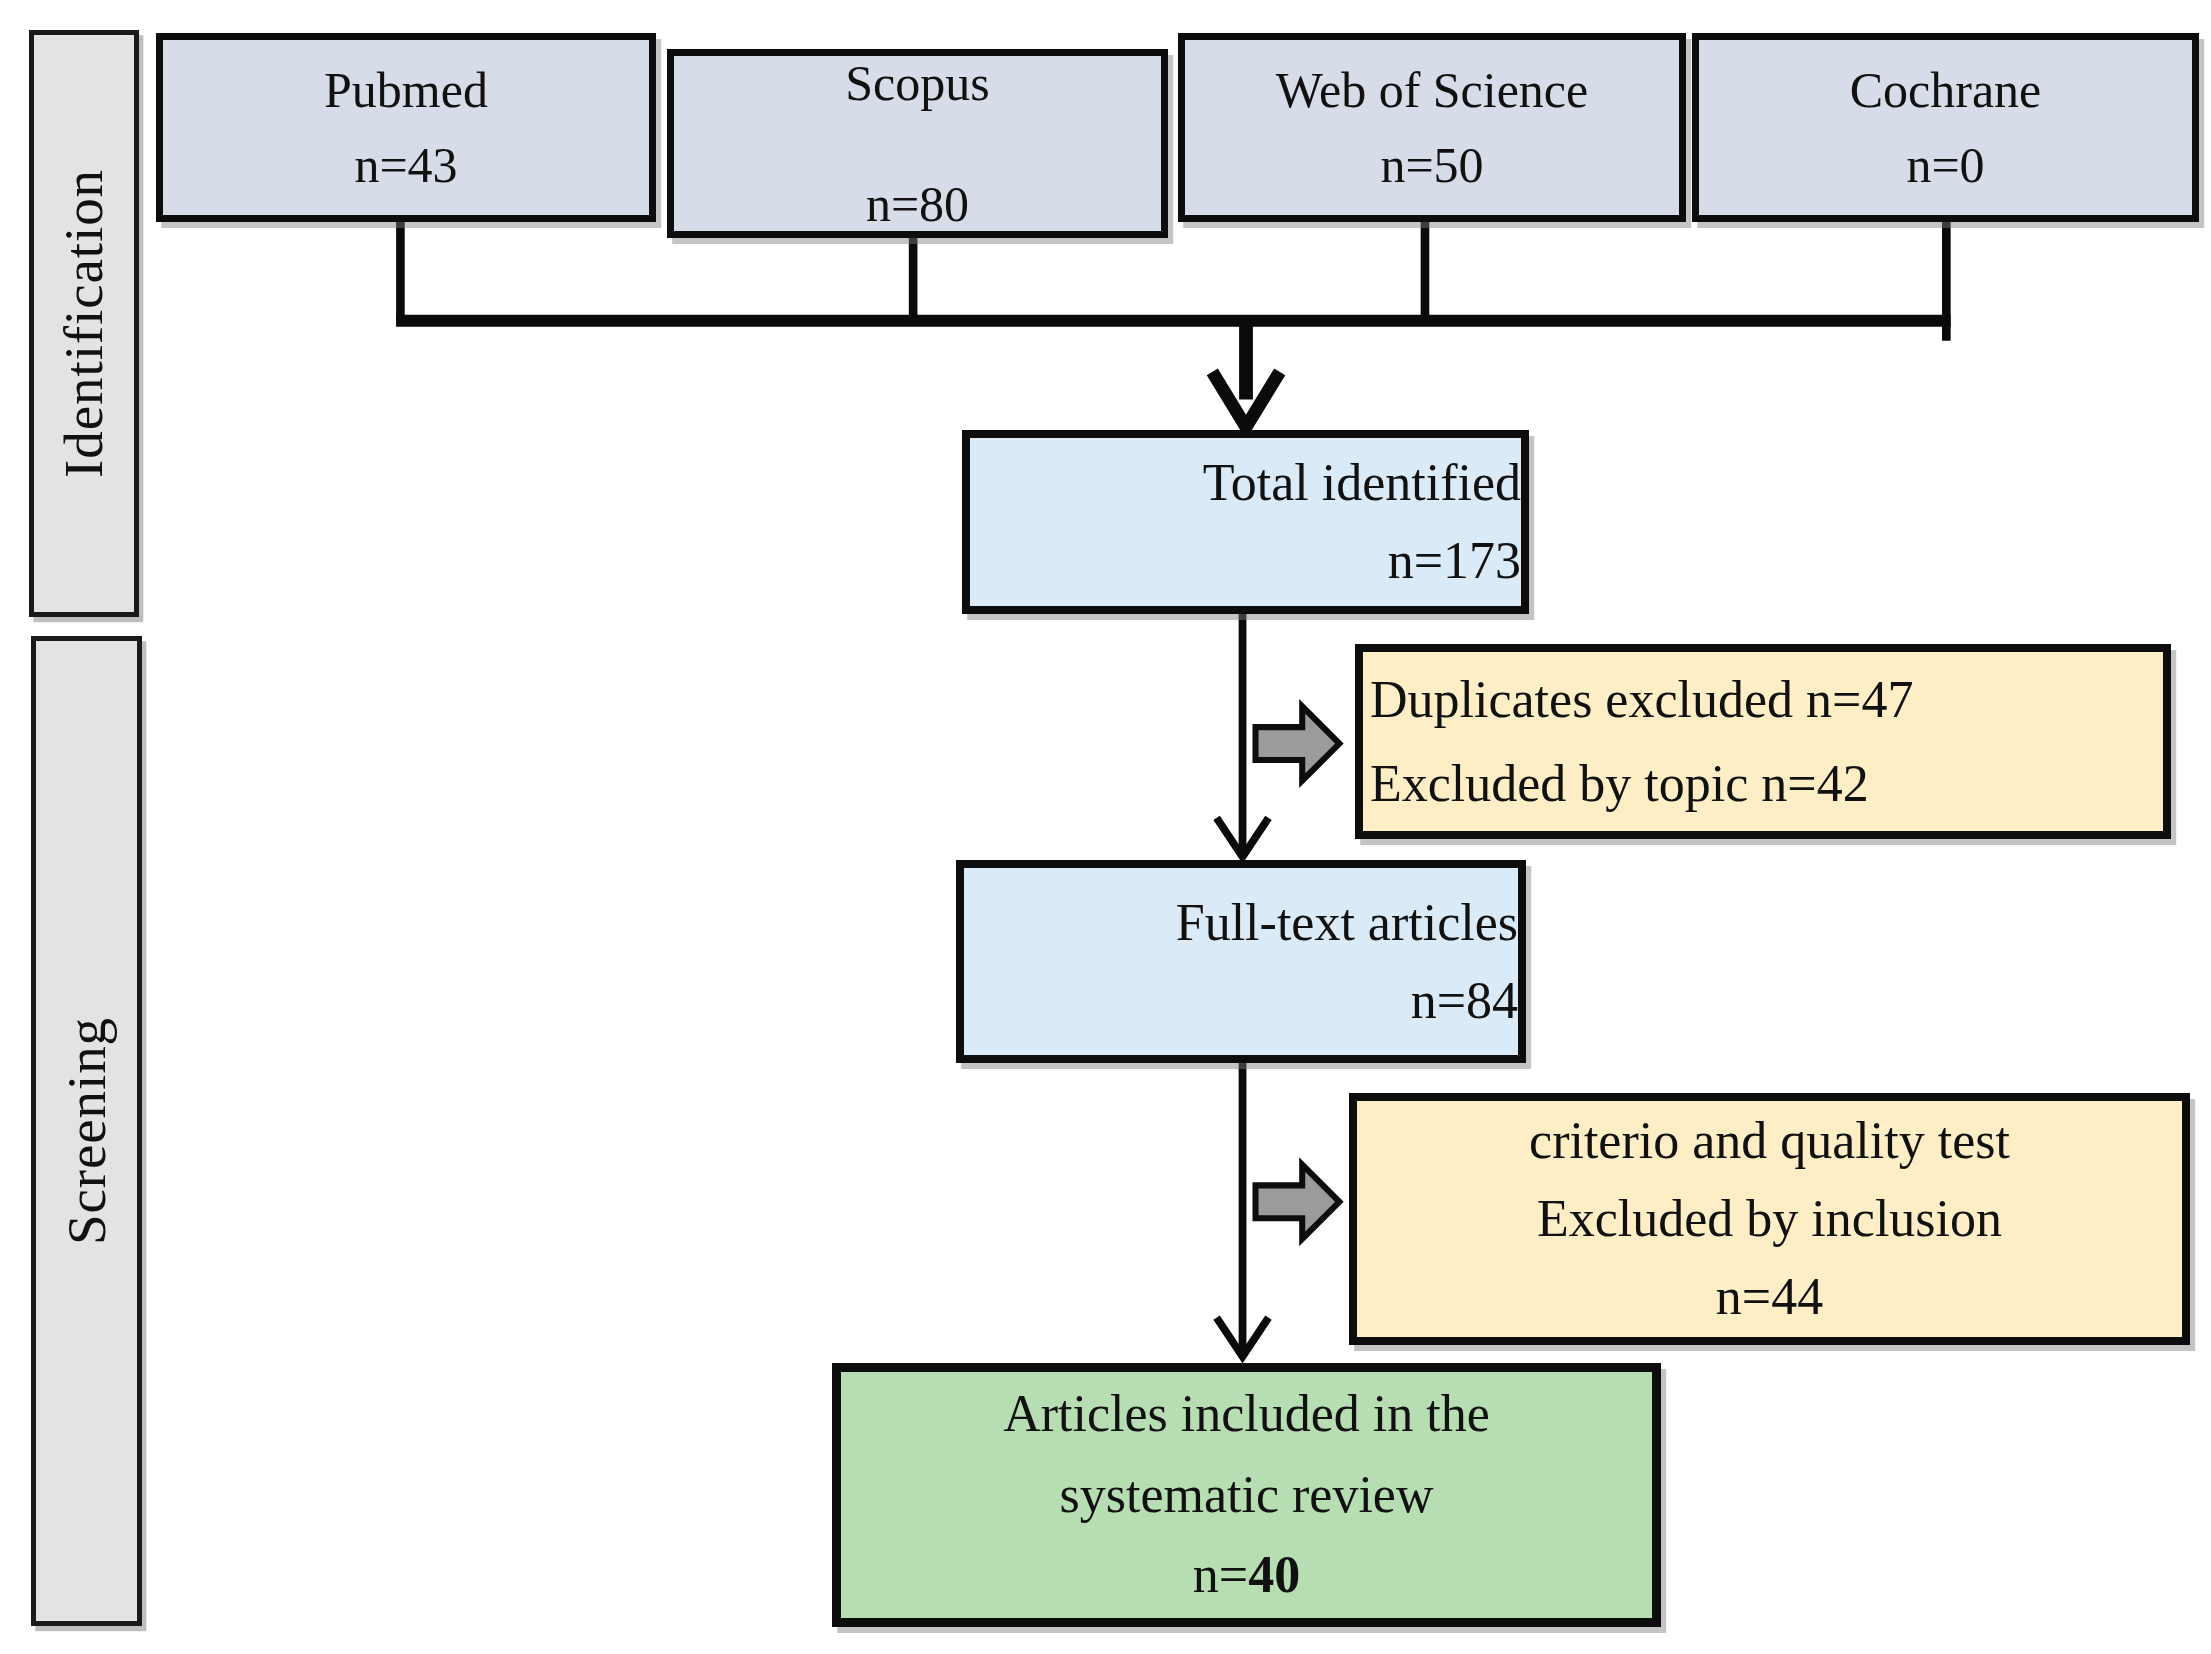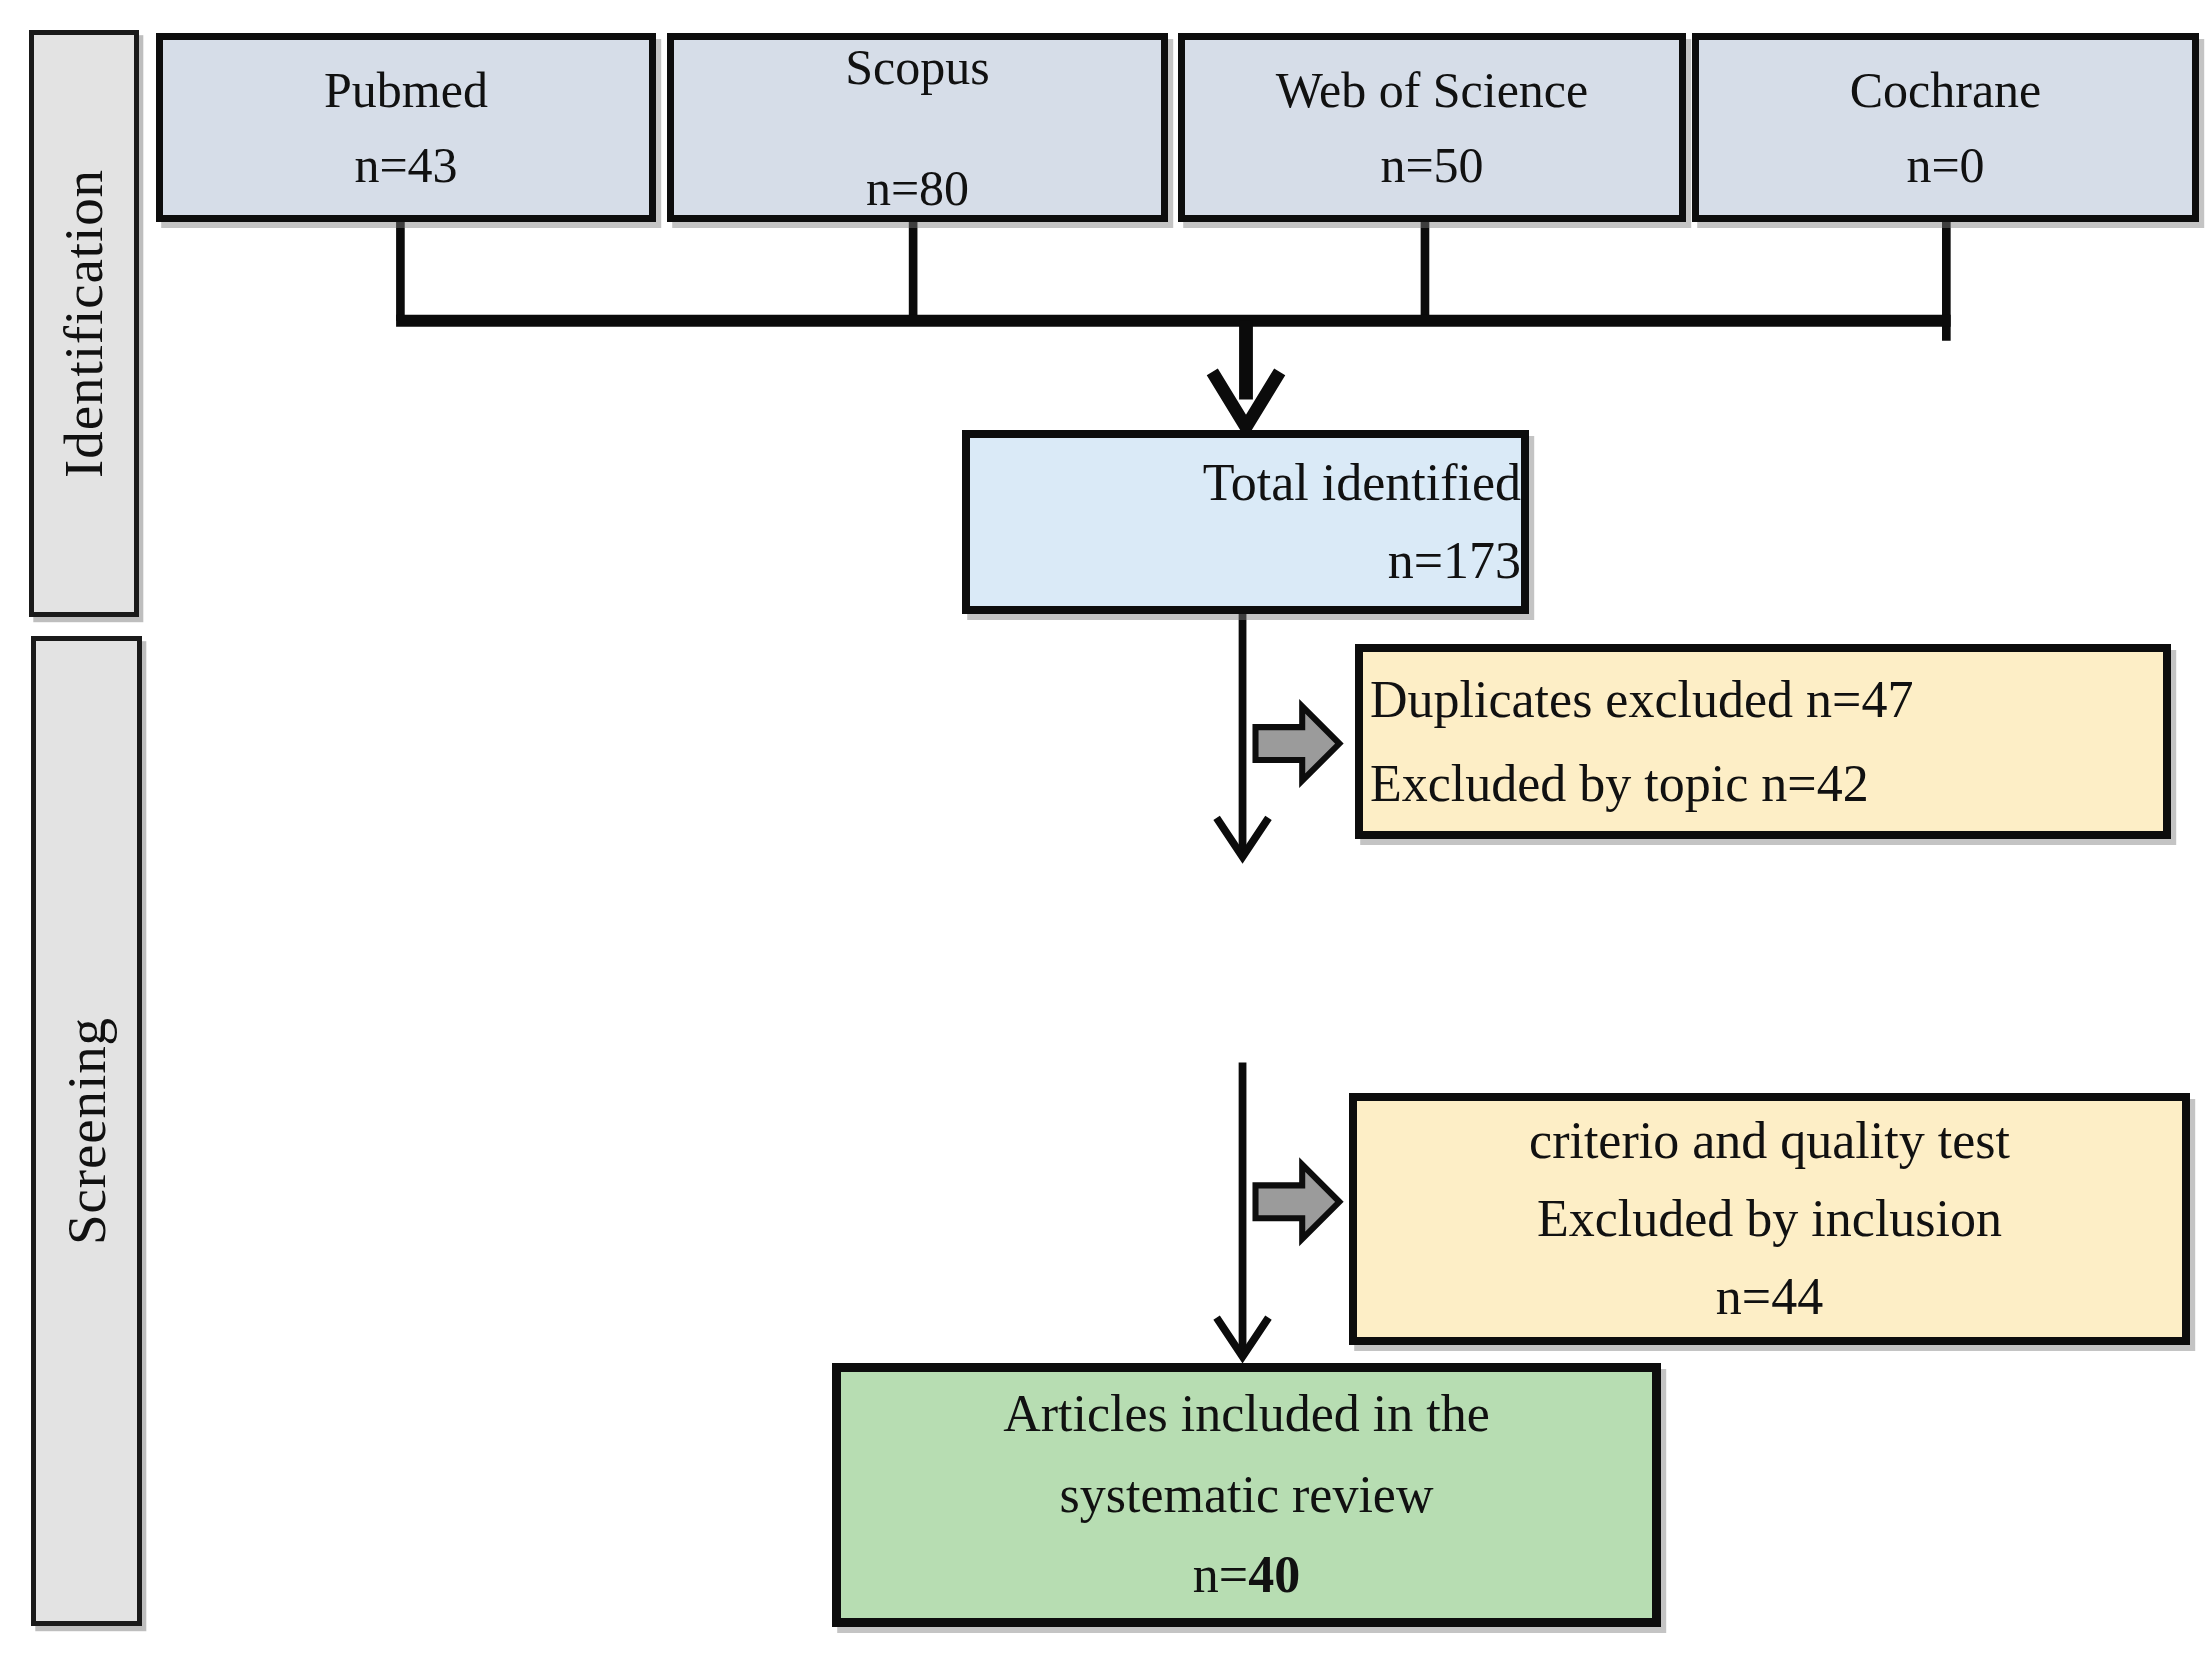--- a/index.html
+++ b/index.html
@@ -105,21 +105,21 @@
     <span class="vlabel">Identification</span>
   </div>
   <div class="stage-bar" style="left:31px;top:636px;width:111px;height:990px;">
     <span class="vlabel">Screening</span>
   </div>
 
   <div class="node source-box shadowed" style="left:156px;top:33px;width:500px;height:189px;">
     <span>Pubmed</span>
     <span>n=43</span>
   </div>
-  <div class="node source-box shadowed" style="left:667px;top:33px;width:501px;height:189px;gap:46px;">
+  <div class="node source-box shadowed" style="left:667px;top:49px;width:501px;height:189px;gap:46px;">
     <span>Scopus</span>
     <span>n=80</span>
   </div>
   <div class="node source-box shadowed" style="left:1178px;top:33px;width:508px;height:189px;">
     <span>Web of Science</span>
     <span>n=50</span>
   </div>
   <div class="node source-box shadowed" style="left:1692px;top:33px;width:507px;height:189px;">
     <span>Cochrane</span>
     <span>n=0</span>
@@ -128,20 +128,24 @@
   <div class="node info-box shadowed" style="left:962px;top:430px;width:567px;height:184px;">
     <span>Total identified</span>
     <span>n=173</span>
   </div>
 
   <div class="node excluded-box left-align shadowed" style="left:1355px;top:644px;width:816px;height:195px;">
     <span>Duplicates excluded n=47</span>
     <span>Excluded by topic n=42</span>
   </div>
 
+  <div class="node info-box shadowed" style="left:956px;top:860px;width:570px;height:203px;">
+    <span>Full-text articles</span>
+    <span>n=84</span>
+  </div>
 
   <div class="node excluded-box shadowed" style="left:1349px;top:1093px;width:841px;height:252px;">
     <span>criterio and quality test</span>
     <span>Excluded by inclusion</span>
     <span>n=44</span>
   </div>
 
   <div class="node included-box shadowed" style="left:832px;top:1363px;width:829px;height:264px;">
     <span>Articles included in the</span>
     <span>systematic review</span>

